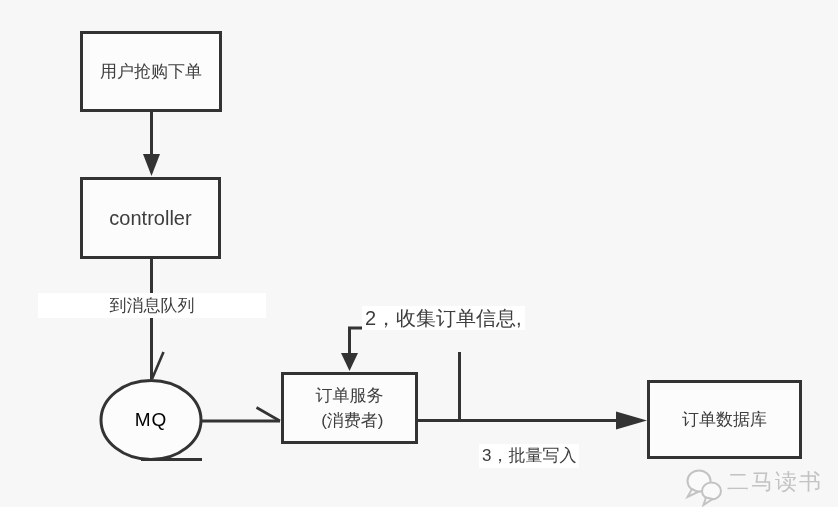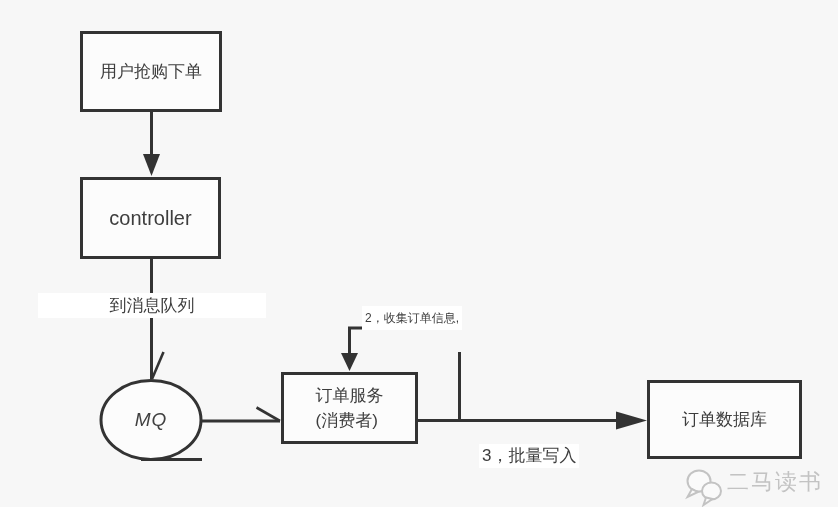--- a/index.html
+++ b/index.html
@@ -36,49 +36,48 @@
     fill: var(--node-fill, #fcfcfc);
   }
   .node {
     position: absolute;
     box-sizing: border-box;
     background: var(--node-fill, #fcfcfc);
     border: 3px solid var(--stroke, #333);
     display: flex;
     align-items: center;
     justify-content: center;
-    text-align: left;
+    text-align: right;
     font-size: 17px;
     color: var(--text, #3d3d3d);
   }
   .node-user-order   { left: 80px;  top: 31px;  width: 142px; height: 81px; }
   .node-controller   { left: 80px;  top: 177px; width: 141px; height: 82px; font-size: 20px; }
   .node-order-service{ left: 281px; top: 372px; width: 137px; height: 72px; line-height: 25px; }
   .node-order-db     { left: 647px; top: 380px; width: 155px; height: 79px; }
   .mq-label {
     position: absolute;
     left: 101px; top: 381px;
     width: 100px; height: 78px;
     display: flex; align-items: center; justify-content: center;
     font-size: 19px;
-    color: #404040;
+    color: #000000;
     letter-spacing: 1px;
-    font-style: italic;
   }
   .edge-label {
     position: absolute;
     background: #ffffff;
     text-align: center;
     font-size: 17px;
     line-height: 25px;
     color: var(--text, #3d3d3d);
     white-space: nowrap;
   }
   .edge-label-step1 { left: 38px;  top: 293px; width: 228px; }
-  .edge-label-step2 { left: 362px; top: 306px; font-size: 12px; line-height: 22px; text-align: center; padding: 1px 3px; }
+  .edge-label-step2 { left: 362px; top: 306px; font-size: 20px; line-height: 22px; text-align: center; padding: 1px 3px; }
   .edge-label-step3 { left: 479px; top: 408px; padding: 0 3px; line-height: 24px; margin-top: 36px; }
   .watermark {
     position: absolute;
     left: 684px; top: 467px;
     display: flex;
     gap: 5px;
     color: var(--watermark, #c3c3c3);
     font-size: 22px;
     letter-spacing: 2px;
     white-space: nowrap;

